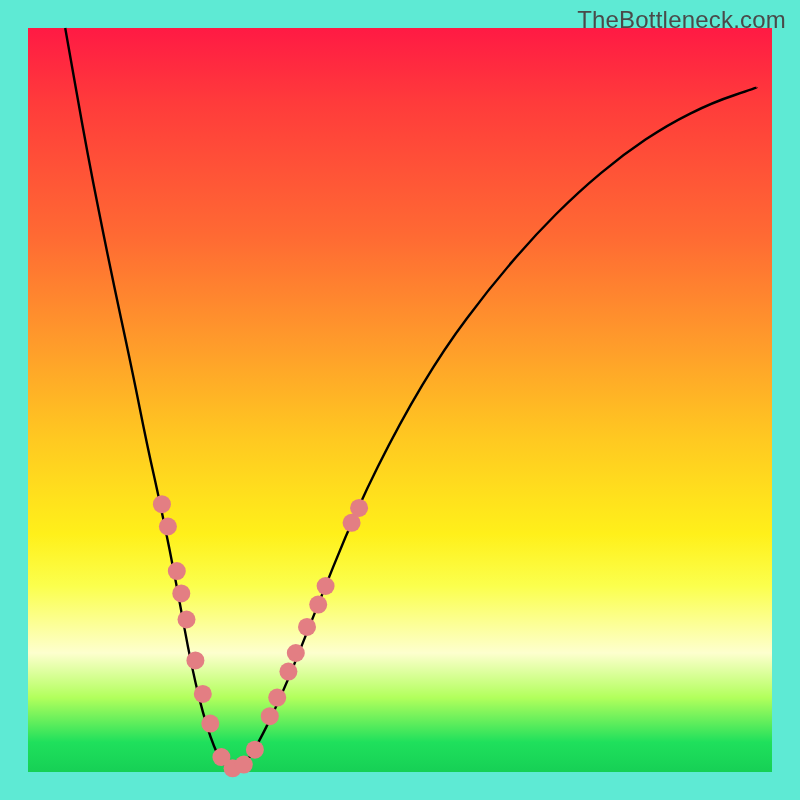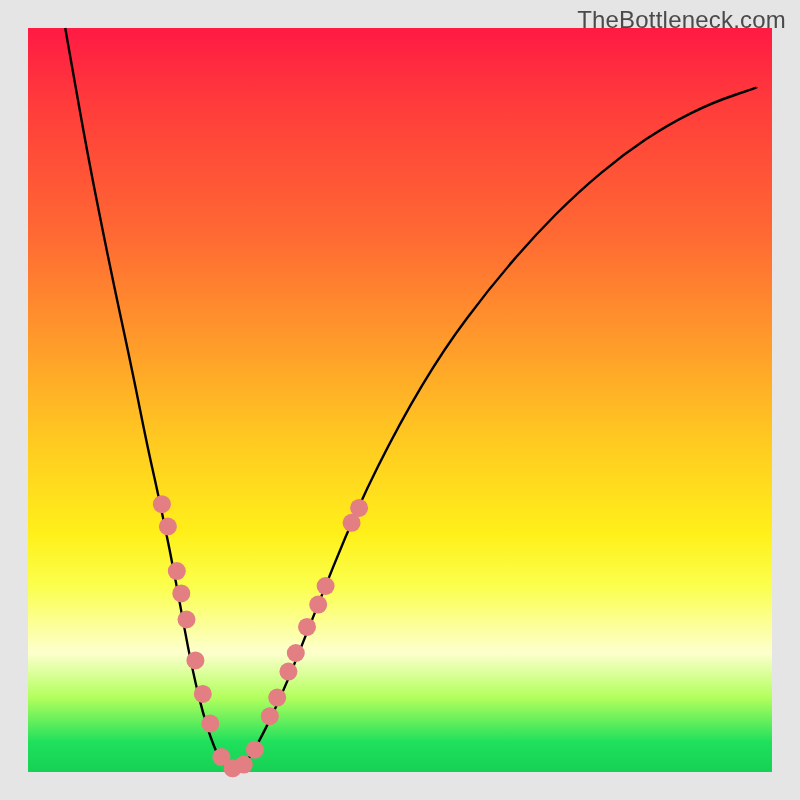--- a/index.html
+++ b/index.html
@@ -8,21 +8,21 @@
     width: 800px;
     height: 800px;
     overflow: hidden;
     background: #000;
   }
   .frame {
     position: absolute;
     top: 0; left: 0;
     width: 800px;
     height: 800px;
-    background: #e5e5e5;
+    background: #5eead4;
   }
   .plot-area {
     position: absolute;
     top: 28px;
     left: 28px;
     width: 744px;
     height: 744px;
     background: linear-gradient(to bottom,
       #ff1a44 0%,
       #ff3b3b 10%,

